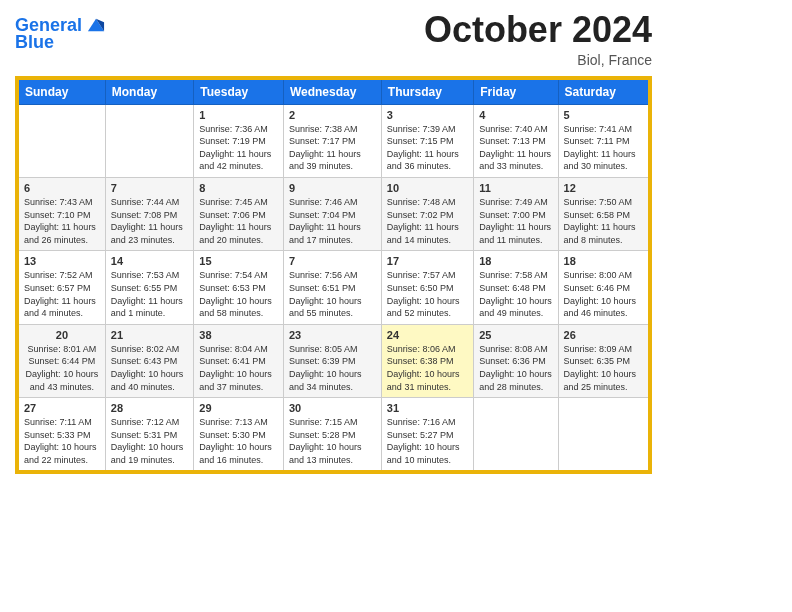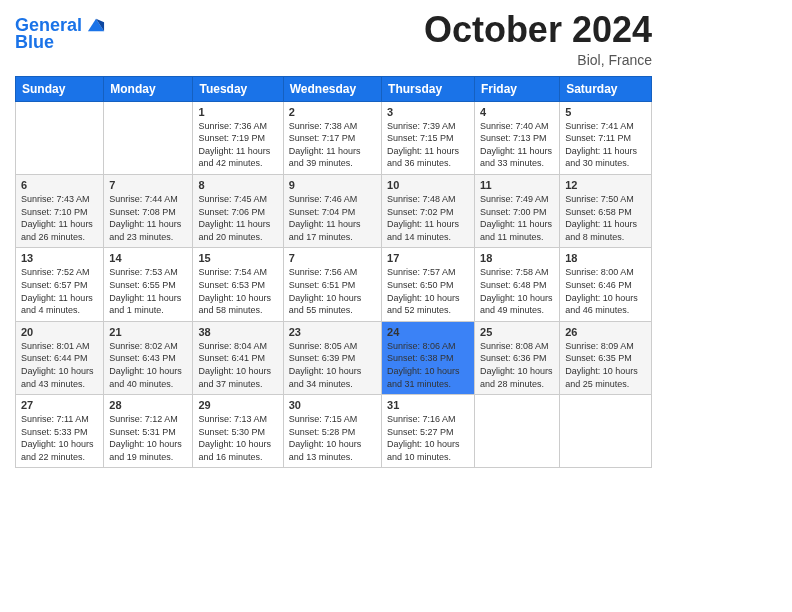--- a/index.html
+++ b/index.html
@@ -51,21 +51,21 @@
       line-height: 1.1;
     }
     .location {
       font-size: 14px;
       color: #555;
       margin-top: 2px;
     }
     .calendar {
       width: 100%;
       border-collapse: collapse;
-      border: 1px solid #eab308;
+      border: 4px solid #eab308;
     }
     .calendar th {
       background: #1a73e8;
       color: #fff;
       font-size: 12px;
       font-weight: bold;
       padding: 5px 6px;
       text-align: left;
       border: 1px solid #1560c0;
     }
@@ -214,37 +214,37 @@
           <td>
             <span class="day-number">18</span>
             <div class="day-info">Sunrise: 7:58 AM<br>Sunset: 6:48 PM<br>Daylight: 10 hours and 49 minutes.</div>
           </td>
           <td>
             <span class="day-number">18</span>
             <div class="day-info">Sunrise: 8:00 AM<br>Sunset: 6:46 PM<br>Daylight: 10 hours and 46 minutes.</div>
           </td>
         </tr>
         <tr>
-          <td style="background: rgb(245, 245, 245);">
+          <td style="background: rgb(245, 245, 245); text-align: center;">
             <span class="day-number">20</span>
             <div class="day-info">Sunrise: 8:01 AM<br>Sunset: 6:44 PM<br>Daylight: 10 hours and 43 minutes.</div>
           </td>
           <td style="background: rgb(245, 245, 245);">
             <span class="day-number">21</span>
             <div class="day-info">Sunrise: 8:02 AM<br>Sunset: 6:43 PM<br>Daylight: 10 hours and 40 minutes.</div>
           </td>
           <td style="background: rgb(245, 245, 245);">
             <span class="day-number">38</span>
             <div class="day-info">Sunrise: 8:04 AM<br>Sunset: 6:41 PM<br>Daylight: 10 hours and 37 minutes.</div>
           </td>
           <td style="background: rgb(245, 245, 245);">
             <span class="day-number">23</span>
             <div class="day-info">Sunrise: 8:05 AM<br>Sunset: 6:39 PM<br>Daylight: 10 hours and 34 minutes.</div>
           </td>
-          <td style="background: #3b82f6;">
+          <td style="background: #fef9c3;">
             <span class="day-number">24</span>
             <div class="day-info">Sunrise: 8:06 AM<br>Sunset: 6:38 PM<br>Daylight: 10 hours and 31 minutes.</div>
           </td>
           <td style="background: rgb(245, 245, 245);">
             <span class="day-number">25</span>
             <div class="day-info">Sunrise: 8:08 AM<br>Sunset: 6:36 PM<br>Daylight: 10 hours and 28 minutes.</div>
           </td>
           <td style="background: rgb(245, 245, 245);">
             <span class="day-number">26</span>
             <div class="day-info">Sunrise: 8:09 AM<br>Sunset: 6:35 PM<br>Daylight: 10 hours and 25 minutes.</div>

